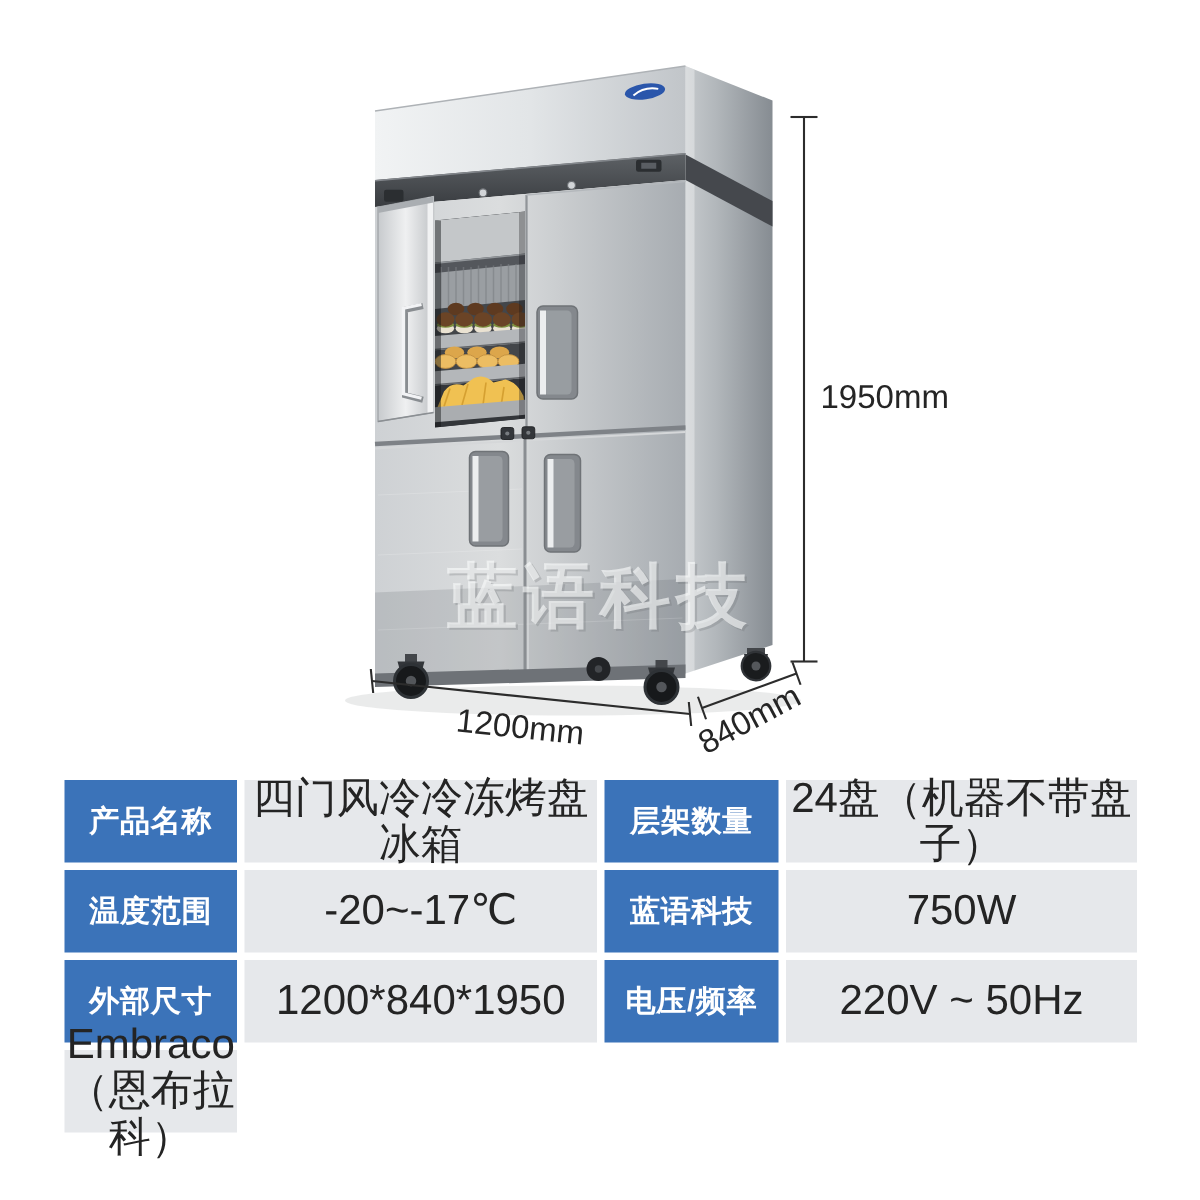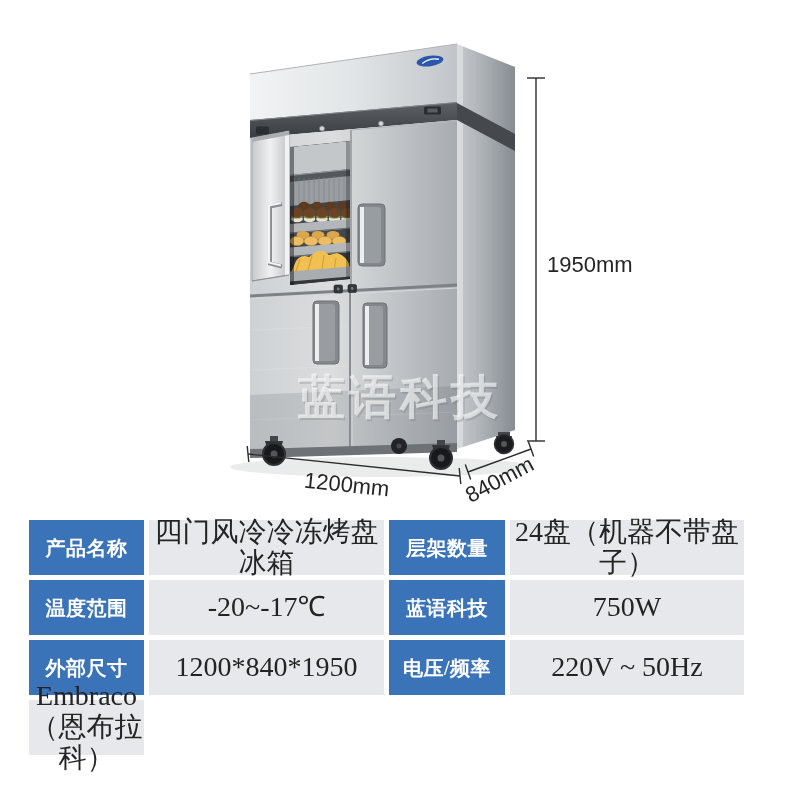--- a/index.html
+++ b/index.html
@@ -6,26 +6,25 @@
   body{
     width:800px;height:800px;position:relative;overflow:hidden;
     background:#ffffff;
     font-family:"Liberation Sans","DejaVu Sans",sans-serif;
   }
   .hero{position:absolute;left:0;top:0;width:800px;height:512px;}
   .hero svg{display:block;}
   .dim-text{font-family:"Liberation Sans","DejaVu Sans",sans-serif;font-size:22px;fill:#252525;}
   .wm-text{font-family:"Liberation Sans","DejaVu Sans",sans-serif;font-size:47px;font-weight:bold;letter-spacing:4px;}
   .spec{
-    position:absolute;left:29px;top:520px;
+    position:absolute;left:43px;top:520px;
     display:grid;
     grid-template-columns:115px 235px 116px 234px;
     grid-auto-rows:55px;
     gap:5px;
-    font-family:Liberation Serif, serif;
   }
   .cell{display:flex;align-items:center;justify-content:center;text-align:center;line-height:1.1;}
   .lab{background:#3B73B9;color:#ffffff;font-weight:bold;font-size:20px;letter-spacing:0.5px;}
   .val{background:#E6E8EB;color:#242424;font-size:28px;}
 </style>
 </head>
 <body>
 
 <div class="hero">
 <svg width="800" height="512" viewBox="0 0 800 512" xmlns="http://www.w3.org/2000/svg">

